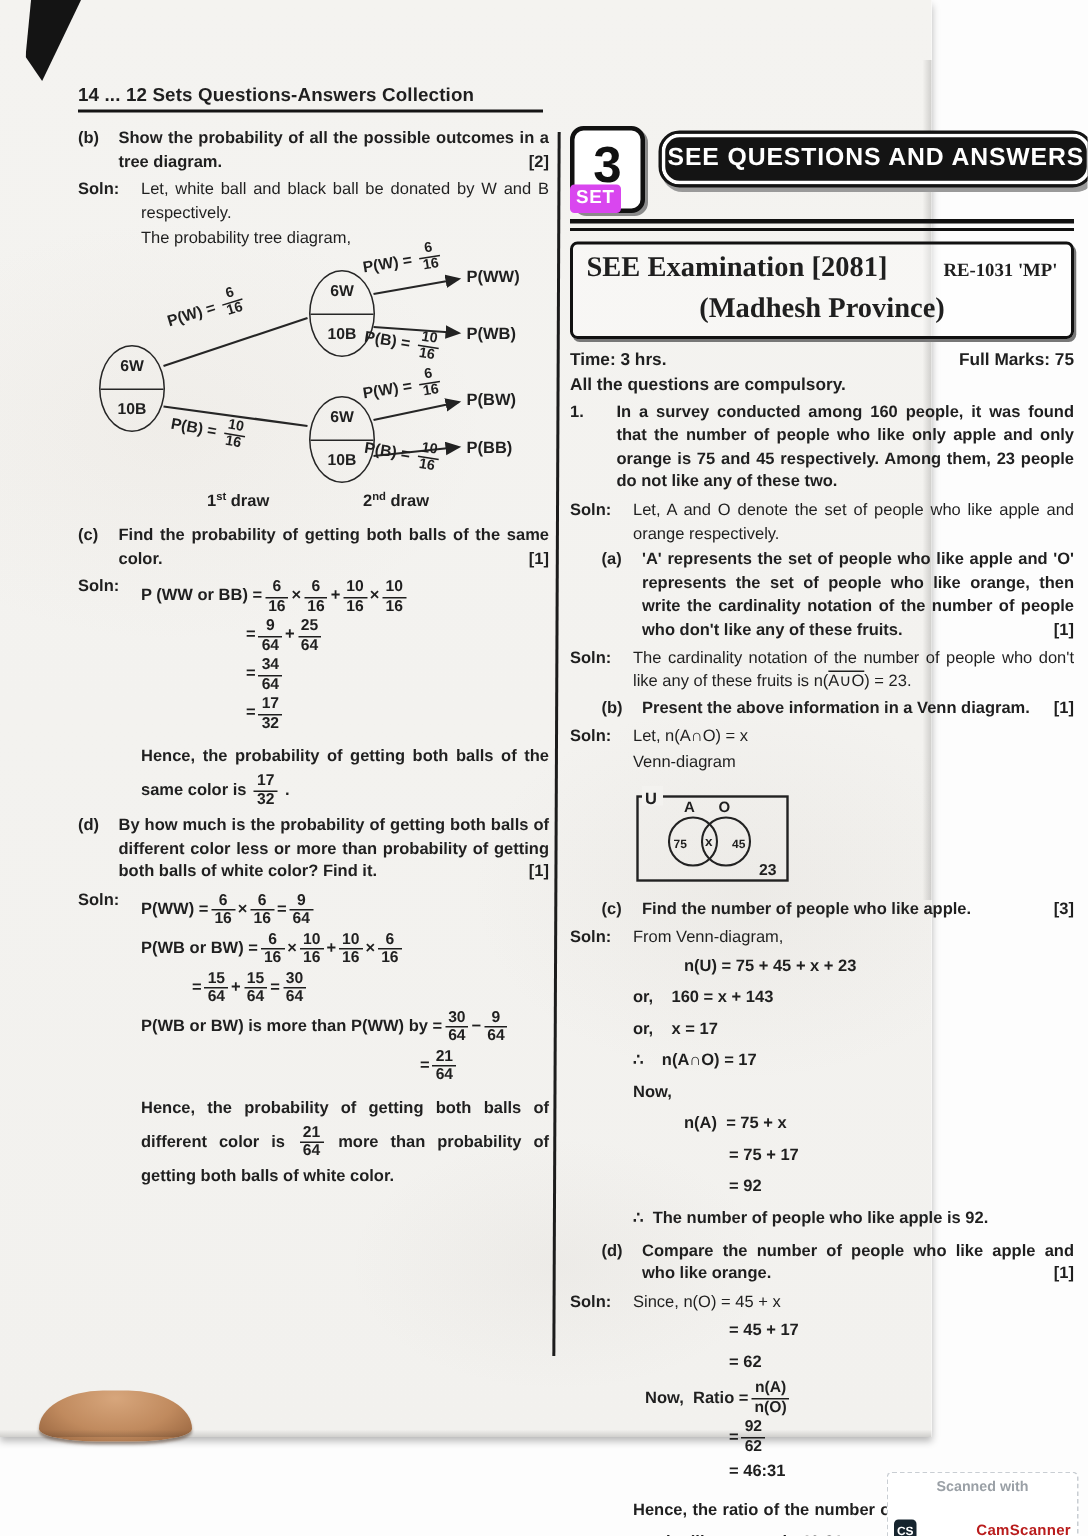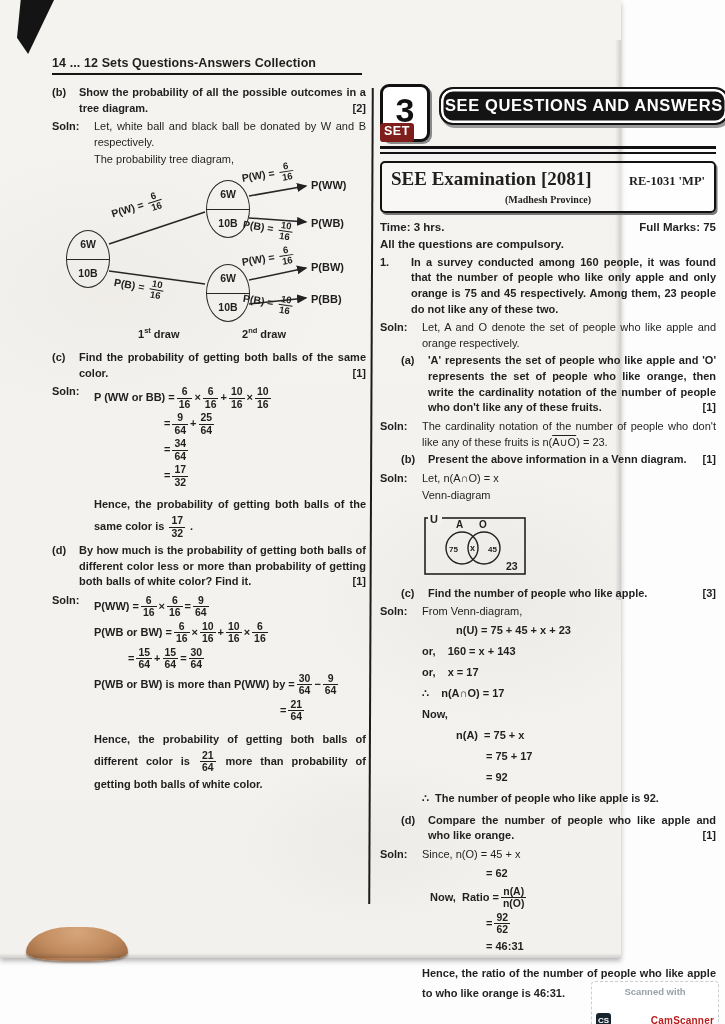--- a/index.html
+++ b/index.html
@@ -73,33 +73,33 @@
   .o-ww{top:4px;} .o-wb{top:42px;} .o-bw{top:86px;} .o-bb{top:118px;}
   .drawlab{position:absolute;top:152px;font-size:11px;}
   .d1{left:88px;} .d2{left:192px;}
   sup{font-size:7.5px;}
 
   
   .badgerow{display:flex;align-items:flex-start;gap:9px;margin:0 0 2px;}
   .setbadge{position:relative;flex:none;width:44px;height:52px;border:3px solid #111;
         border-radius:9px;background:#fff;box-shadow:2px 2px 0 #8a8a8a;}
   .setnum{font-size:34px;font-weight:700;text-align:center;line-height:46px;color:#111;}
-  .setlbl{position:absolute;left:-3px;bottom:-3px;background:#7f1d1d;color:#fff;font-size:12.5px;
+  .setlbl{position:absolute;left:-3px;bottom:-3px;background:#d946ef;color:#fff;font-size:12.5px;
         font-weight:700;padding:0 4px 1px;border-radius:3px;letter-spacing:.5px;}
   .banner{flex:1;margin-top:3px;background:#141414;color:#fff;border:2.5px solid #141414;
         border-radius:14px;box-shadow:inset 0 0 0 2.5px #fff,2px 3px 0 #9a9a9a;
         font-size:16.5px;font-weight:700;text-align:center;padding:5px 4px 6px;letter-spacing:.6px;
         white-space:nowrap;}
   .dbl{height:3px;border-top:3.5px solid #111;border-bottom:2px solid #111;margin:4px 0 7px;}
   .exambox{border:2.5px solid #111;border-radius:5px;box-shadow:1.5px 2px 0 #777;
         padding:3px 9px 4px;background:rgba(255,255,255,.35);}
   .examrow{display:flex;justify-content:space-between;align-items:baseline;}
   .examtitle{font-family:"Liberation Serif",serif;font-size:19px;font-weight:700;}
   .examcode{font-family:"Liberation Serif",serif;font-size:12.5px;font-weight:700;}
-  .province{text-align:center;font-family:"Liberation Serif",serif;font-size:10px;font-weight:700;}
+  .province{text-align:center;font-family:"Liberation Serif",serif;font-size:19px;font-weight:700;}
   .timerow{display:flex;justify-content:space-between;font-weight:700;font-size:11.5px;margin:6px 0 1px;}
   .comp{font-weight:700;font-size:11.5px;margin-bottom:2px;}
 
   .venn{margin:1px 0 3px 42px;}
 
   
   .cam{position:absolute;right:6px;top:981px;width:118px;padding:4px 4px 6px;border:1.5px dashed #c9ced3;
        border-radius:4px;background:#fff;text-align:center;}
   .cam-top{font-size:9.5px;color:#9aa0a6;font-weight:bold;}
   .cam-row{display:flex;align-items:center;justify-content:space-between;gap:4px;margin-top:16px;}
@@ -407,20 +407,21 @@
       <div class="qtext">
         <span>Compare the number of people who like apple and who like orange.</span>
         <span class="marks">[1]</span>
       </div>
     </div>
     <div class="soln">
       <span class="slabel">Soln:</span>
       <div class="sbody">
         <div class="sline">Since, n(O) = 45 + x</div>
         <div>
+            <div class="mline i3">= 45 + 17</div>
             <div class="mline i3">= 62</div>
             <div class="mline i1">Now,&nbsp;&nbsp;Ratio = <span class="frac">
                 <span class="fn">n(A)</span>
                 <span class="fd">n(O)</span>
               </span></div>
             <div class="mline i3">= <span class="frac">
                 <span class="fn">92</span>
                 <span class="fd">62</span>
               </span></div>
             <div class="mline i3">= 46:31</div>

